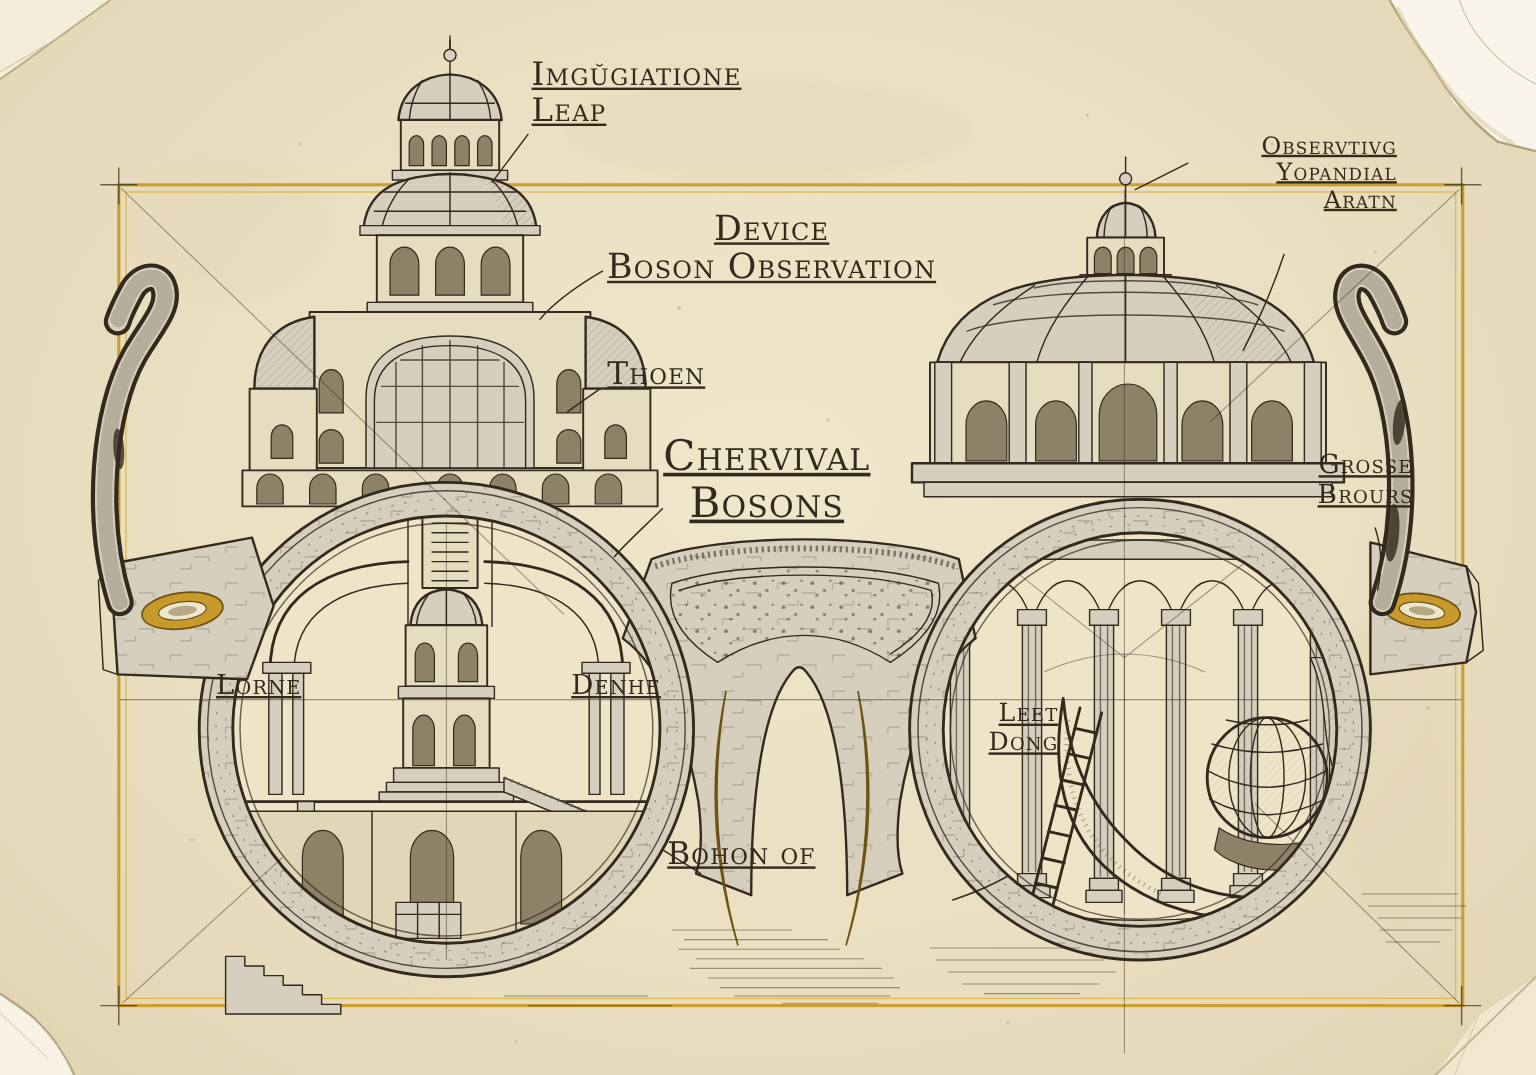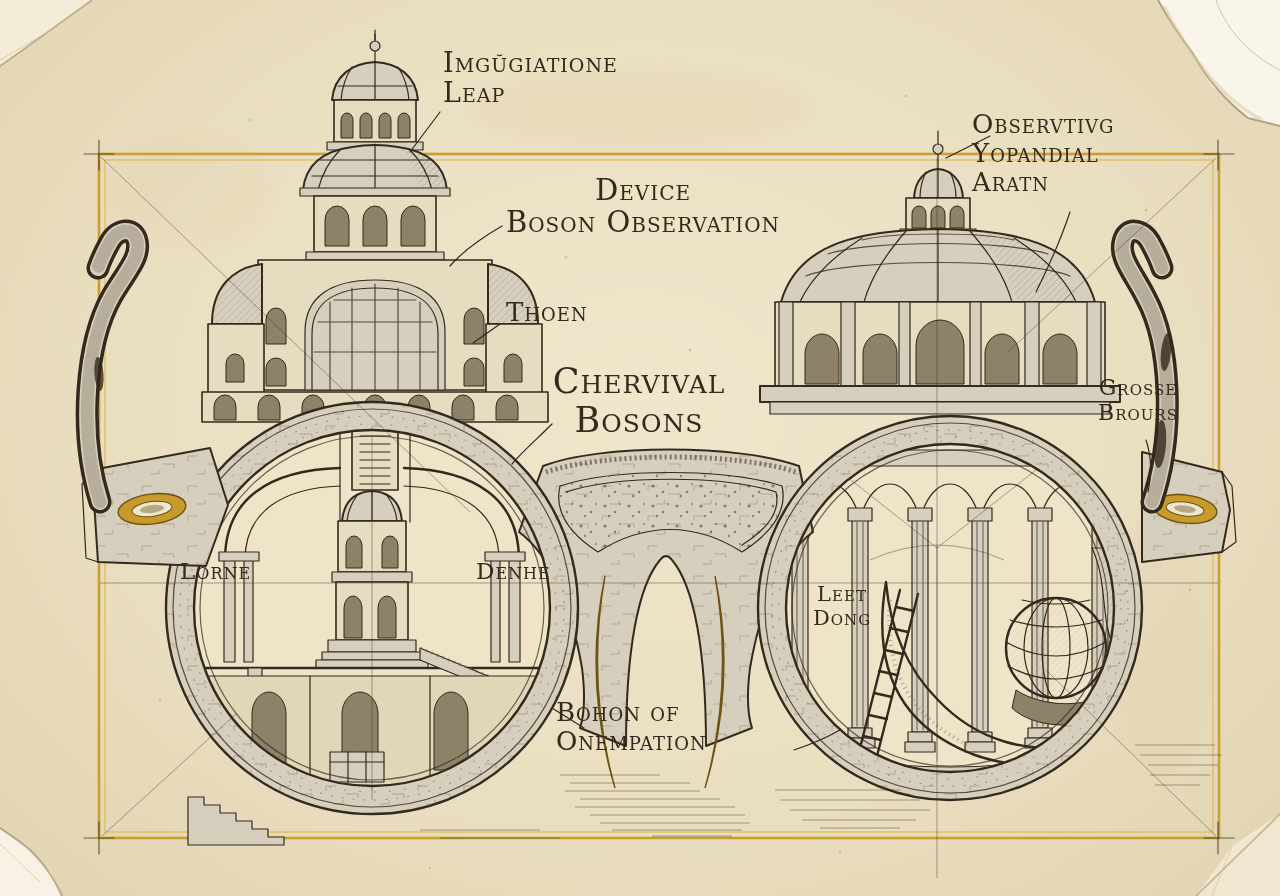--- a/index.html
+++ b/index.html
@@ -23,31 +23,31 @@
   .fW{fill:#e6dcc0;stroke:var(--ink,#33291c);stroke-width:1.6;stroke-linejoin:round;}
   .fD{fill:var(--stone-dark,#8d8168);stroke:var(--ink,#33291c);stroke-width:1;}
   .fP{fill:var(--paper2,#efe4c8);}
   .fG{fill:var(--gold,#c8992b);stroke:#6d5312;stroke-width:1.4;}
   
   .lbl{
     position:absolute;color:var(--ink,#33291c);
     font-variant:small-caps;letter-spacing:1px;line-height:1.12;
     white-space:nowrap;z-index:5;
   }
-  .lbl div{white-space:nowrap;}
+  .lbl div{white-space:nowrap;text-decoration:underline;}
   #lbl-img{left:443px;top:48px;font-size:27px;}
   #lbl-img .ind{}
   #lbl-dev{left:498px;top:174px;width:290px;text-align:center;font-size:29px;}
-  #lbl-obs{left:972px;top:110px;width:192px;text-align:left;font-size:26px;}
+  #lbl-obs{left:972px;top:110px;width:192px;text-align:right;font-size:20px;}
   #lbl-thoen{left:506px;top:298px;font-size:26px;}
   #lbl-cher{left:540px;top:362px;width:198px;text-align:center;font-size:35px;}
   #lbl-gro{left:1082px;top:376px;width:112px;text-align:center;font-size:22px;}
   #lbl-lorne{left:180px;top:559px;font-size:23px;}
   #lbl-denhe{left:476px;top:559px;font-size:23px;}
-  #lbl-leet{left:802px;top:583px;width:80px;text-align:center;font-size:21px;}
+  #lbl-leet{left:802px;top:583px;width:80px;text-align:right;font-size:21px;}
   #lbl-bohon{left:556px;top:698px;width:242px;font-size:26px;}
 </style>
 </head>
 <body>
 
 <div id="paper"></div>
 
 <svg id="art" width="1280" height="896" viewBox="0 0 1280 896">
   <defs>
     <filter id="soft" x="-50%" y="-50%" width="200%" height="200%">
@@ -442,14 +442,13 @@
 </div>
 <div class="lbl" id="lbl-denhe">
   <div>Denhe</div>
 </div>
 <div class="lbl" id="lbl-leet">
   <div>Leet</div>
   <div>Dong</div>
 </div>
 <div class="lbl" id="lbl-bohon">
   <div>Bohon of</div>
-  <div>Onempation</div>
 </div>
 
 </body></html>

